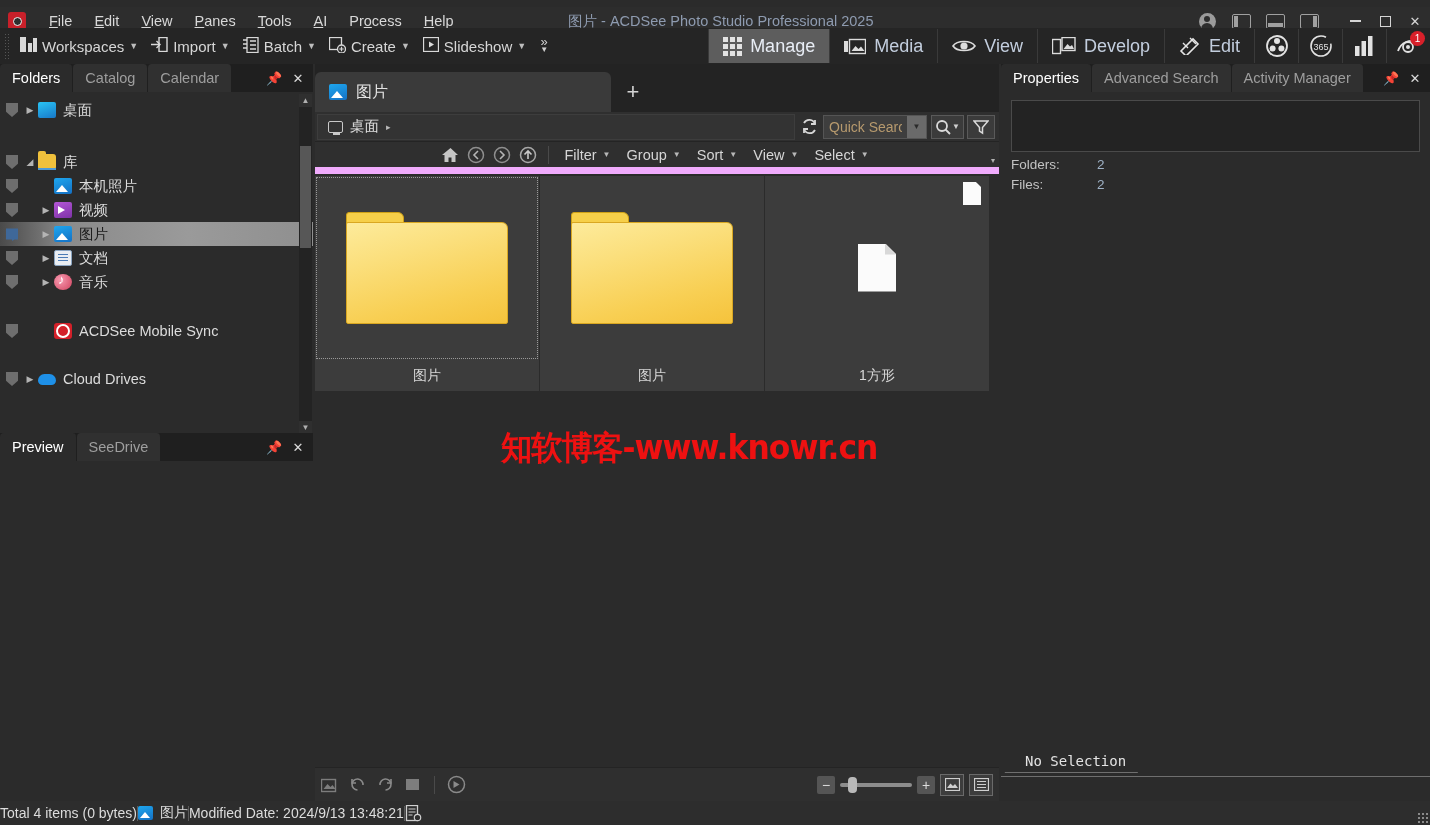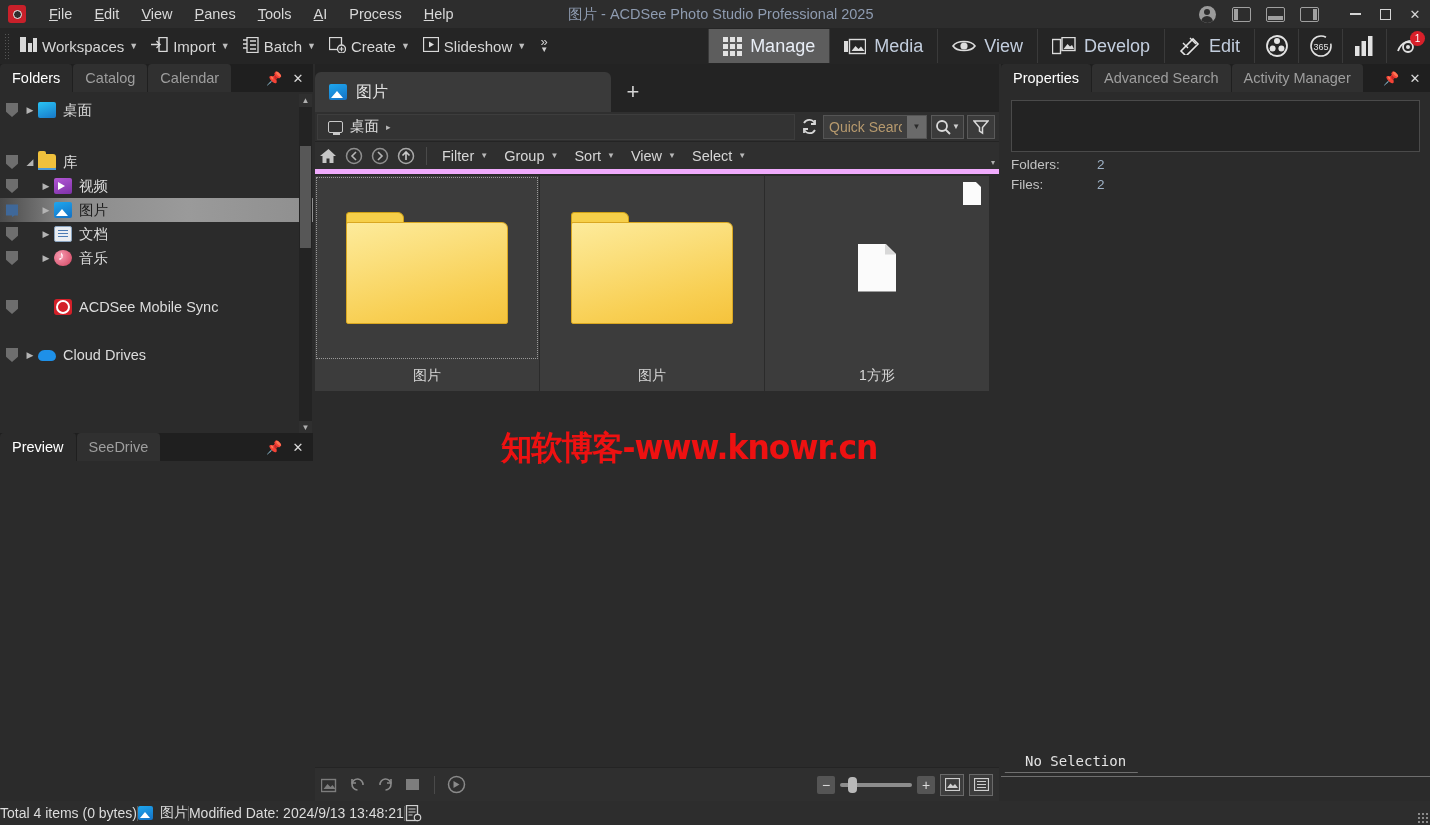--- a/index.html
+++ b/index.html
@@ -7,21 +7,21 @@
     width: 1430px; height: 825px;
     background: #2b2b2b;
     font-family: "Liberation Sans", sans-serif;
     overflow: hidden;
     -webkit-font-smoothing: antialiased;
   }
   body { position: relative; }
 
   
   .titlebar {
-    position: absolute; left: 0; top: 0; width: 1430px; height: 28px;
+    position: absolute; left: 0; top: 7px; width: 1430px; height: 28px;
     background: #2d2d2d;
     display: flex; align-items: center;
   }
   .app-logo {
     width: 18px; height: 18px; margin-left: 8px; margin-right: 12px;
     background: #c8202a; border-radius: 3px;
     display: flex; align-items: center; justify-content: center;
   }
   .app-logo .lens {
     width: 9px; height: 9px; border-radius: 50%;
@@ -182,21 +182,21 @@
     font-size: 14px; width: 78px; padding-left: 5px; font-family: inherit;
   }
   .qsearch input::placeholder { color: #b79a6e; }
   .qs-drop { position:absolute; right:0; top:0; width: 19px; height: 22px; background:#6a6a6a;
              display:flex; align-items:center; justify-content:center; color:#2a2a2a; font-size:8px; }
   .sqbtn { width: 33px; height: 24px; border: 1px solid #5a5a5a; background: #3b3b3b; margin-left: 4px;
            display:flex; align-items:center; justify-content:center; gap:1px; }
   .fltbtn { width: 28px; height: 24px; border: 1px solid #5a5a5a; background: #3b3b3b; margin: 0 4px 0 3px;
            display:flex; align-items:center; justify-content:center; }
 
-  .actionbar { height: 32px; background: #2f2f2f; display: flex; align-items: center; border-bottom: 5px solid #f0abfc; position: relative; }
+  .actionbar { height: 32px; background: #2f2f2f; display: flex; align-items: center; border-bottom: 7px solid #f0abfc; position: relative; justify-content: center; }
   .navico { width: 26px; height: 28px; display:flex; align-items:center; justify-content:center; color:#aeaeae; }
   .vsep { width:1px; height: 18px; background: #4a4a4a; margin: 0 7px; }
   .drop { display: flex; align-items: center; gap: 6px; padding: 0 8px; height: 28px;
           color: #d6d6d6; font-size: 14.5px; }
   .drop .dc { color:#b8b8b8; font-size: 8px; }
   .ab-caret { position: absolute; right: 4px; bottom: 2px; color:#b0b0b0; font-size: 8px; }
 
   .grid-area { position: absolute; left:0; right:0; top: 112px; bottom: 34px; background: #2b2b2b; overflow: hidden; }
   .row { display: flex; }
   .cell { width: 225px; height: 215px; position: relative; background: #3c3c3c; border-right: 1px solid #2b2b2b; }
@@ -490,20 +490,27 @@
     <div style="height:28px"></div>
     <div class="trow">
       <span class="shield"></span>
       <span class="exp down">◢</span>
       <span class="fico folder"></span>
       <span class="tlabel">库</span>
     </div>
     <div class="trow">
       <span class="shield"></span>
       <span class="exp"></span>
+      <span style="width:16px;flex:none"></span>
+      <span class="fico pic"></span>
+      <span class="tlabel">本机照片</span>
+    </div>
+    <div class="trow">
+      <span class="shield"></span>
+      <span class="exp"></span>
       <span class="exp">▶</span>
       <span class="fico vid"></span>
       <span class="tlabel">视频</span>
     </div>
     <div class="trow sel">
       <span class="shield on"></span>
       <span class="exp"></span>
       <span class="exp">▶</span>
       <span class="fico pic"></span>
       <span class="tlabel">图片</span>

